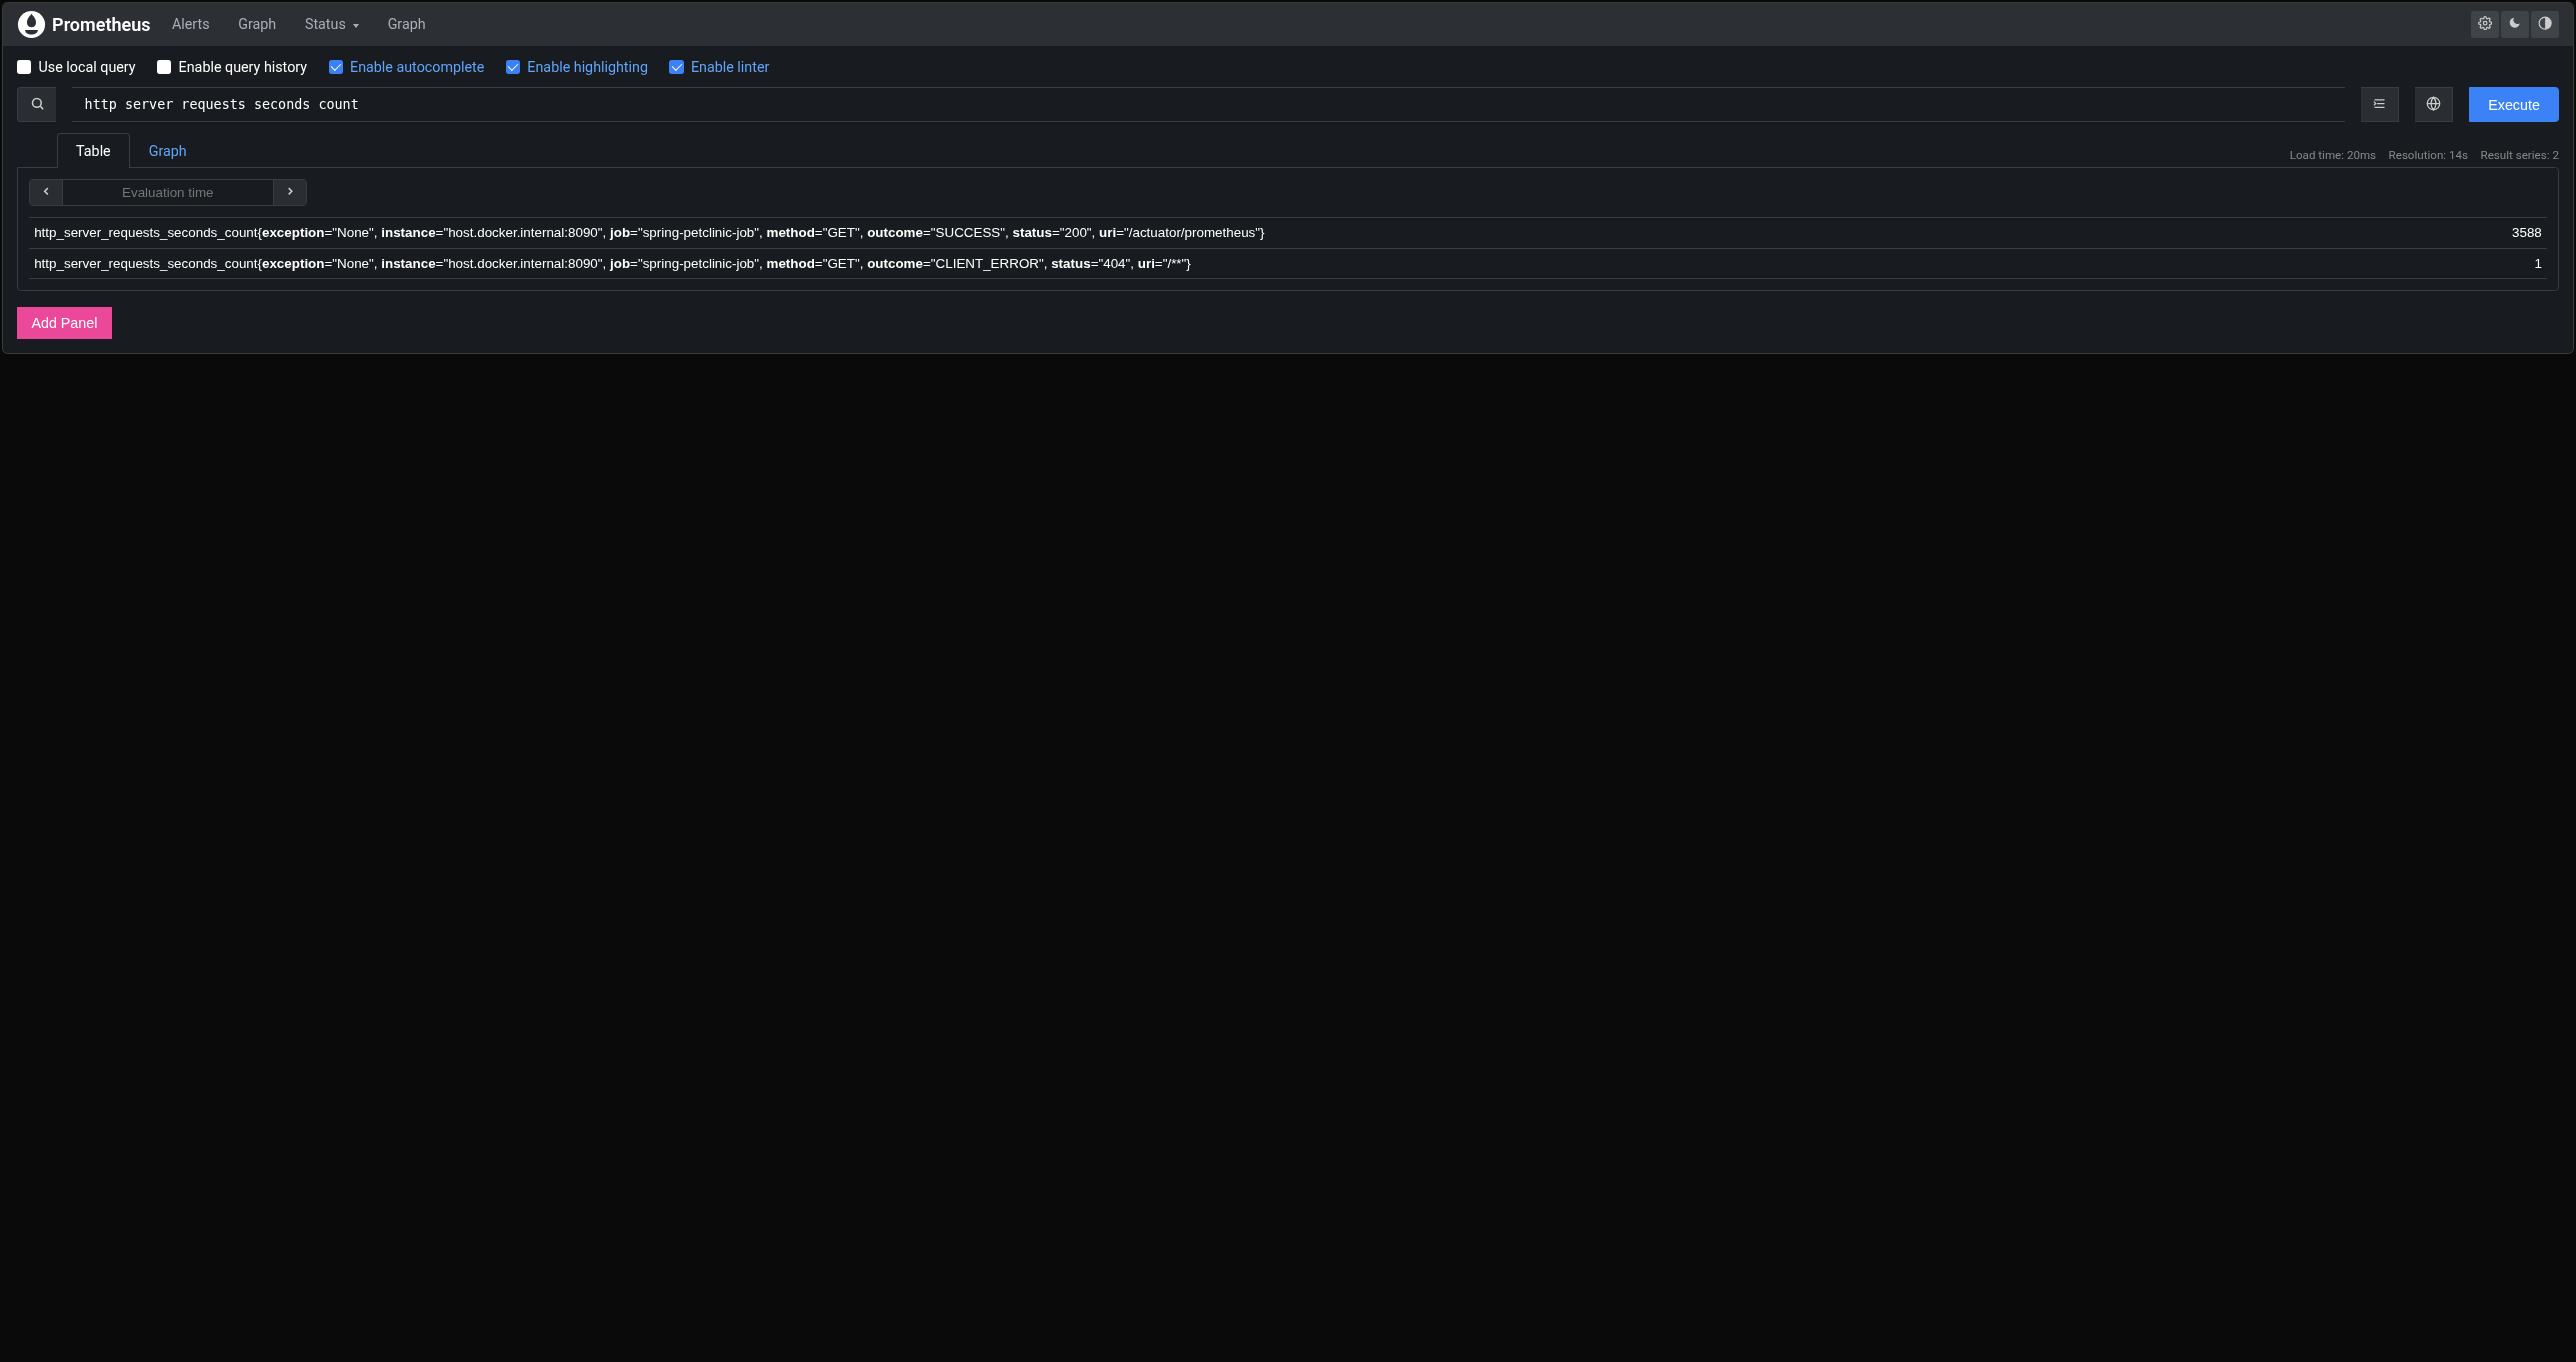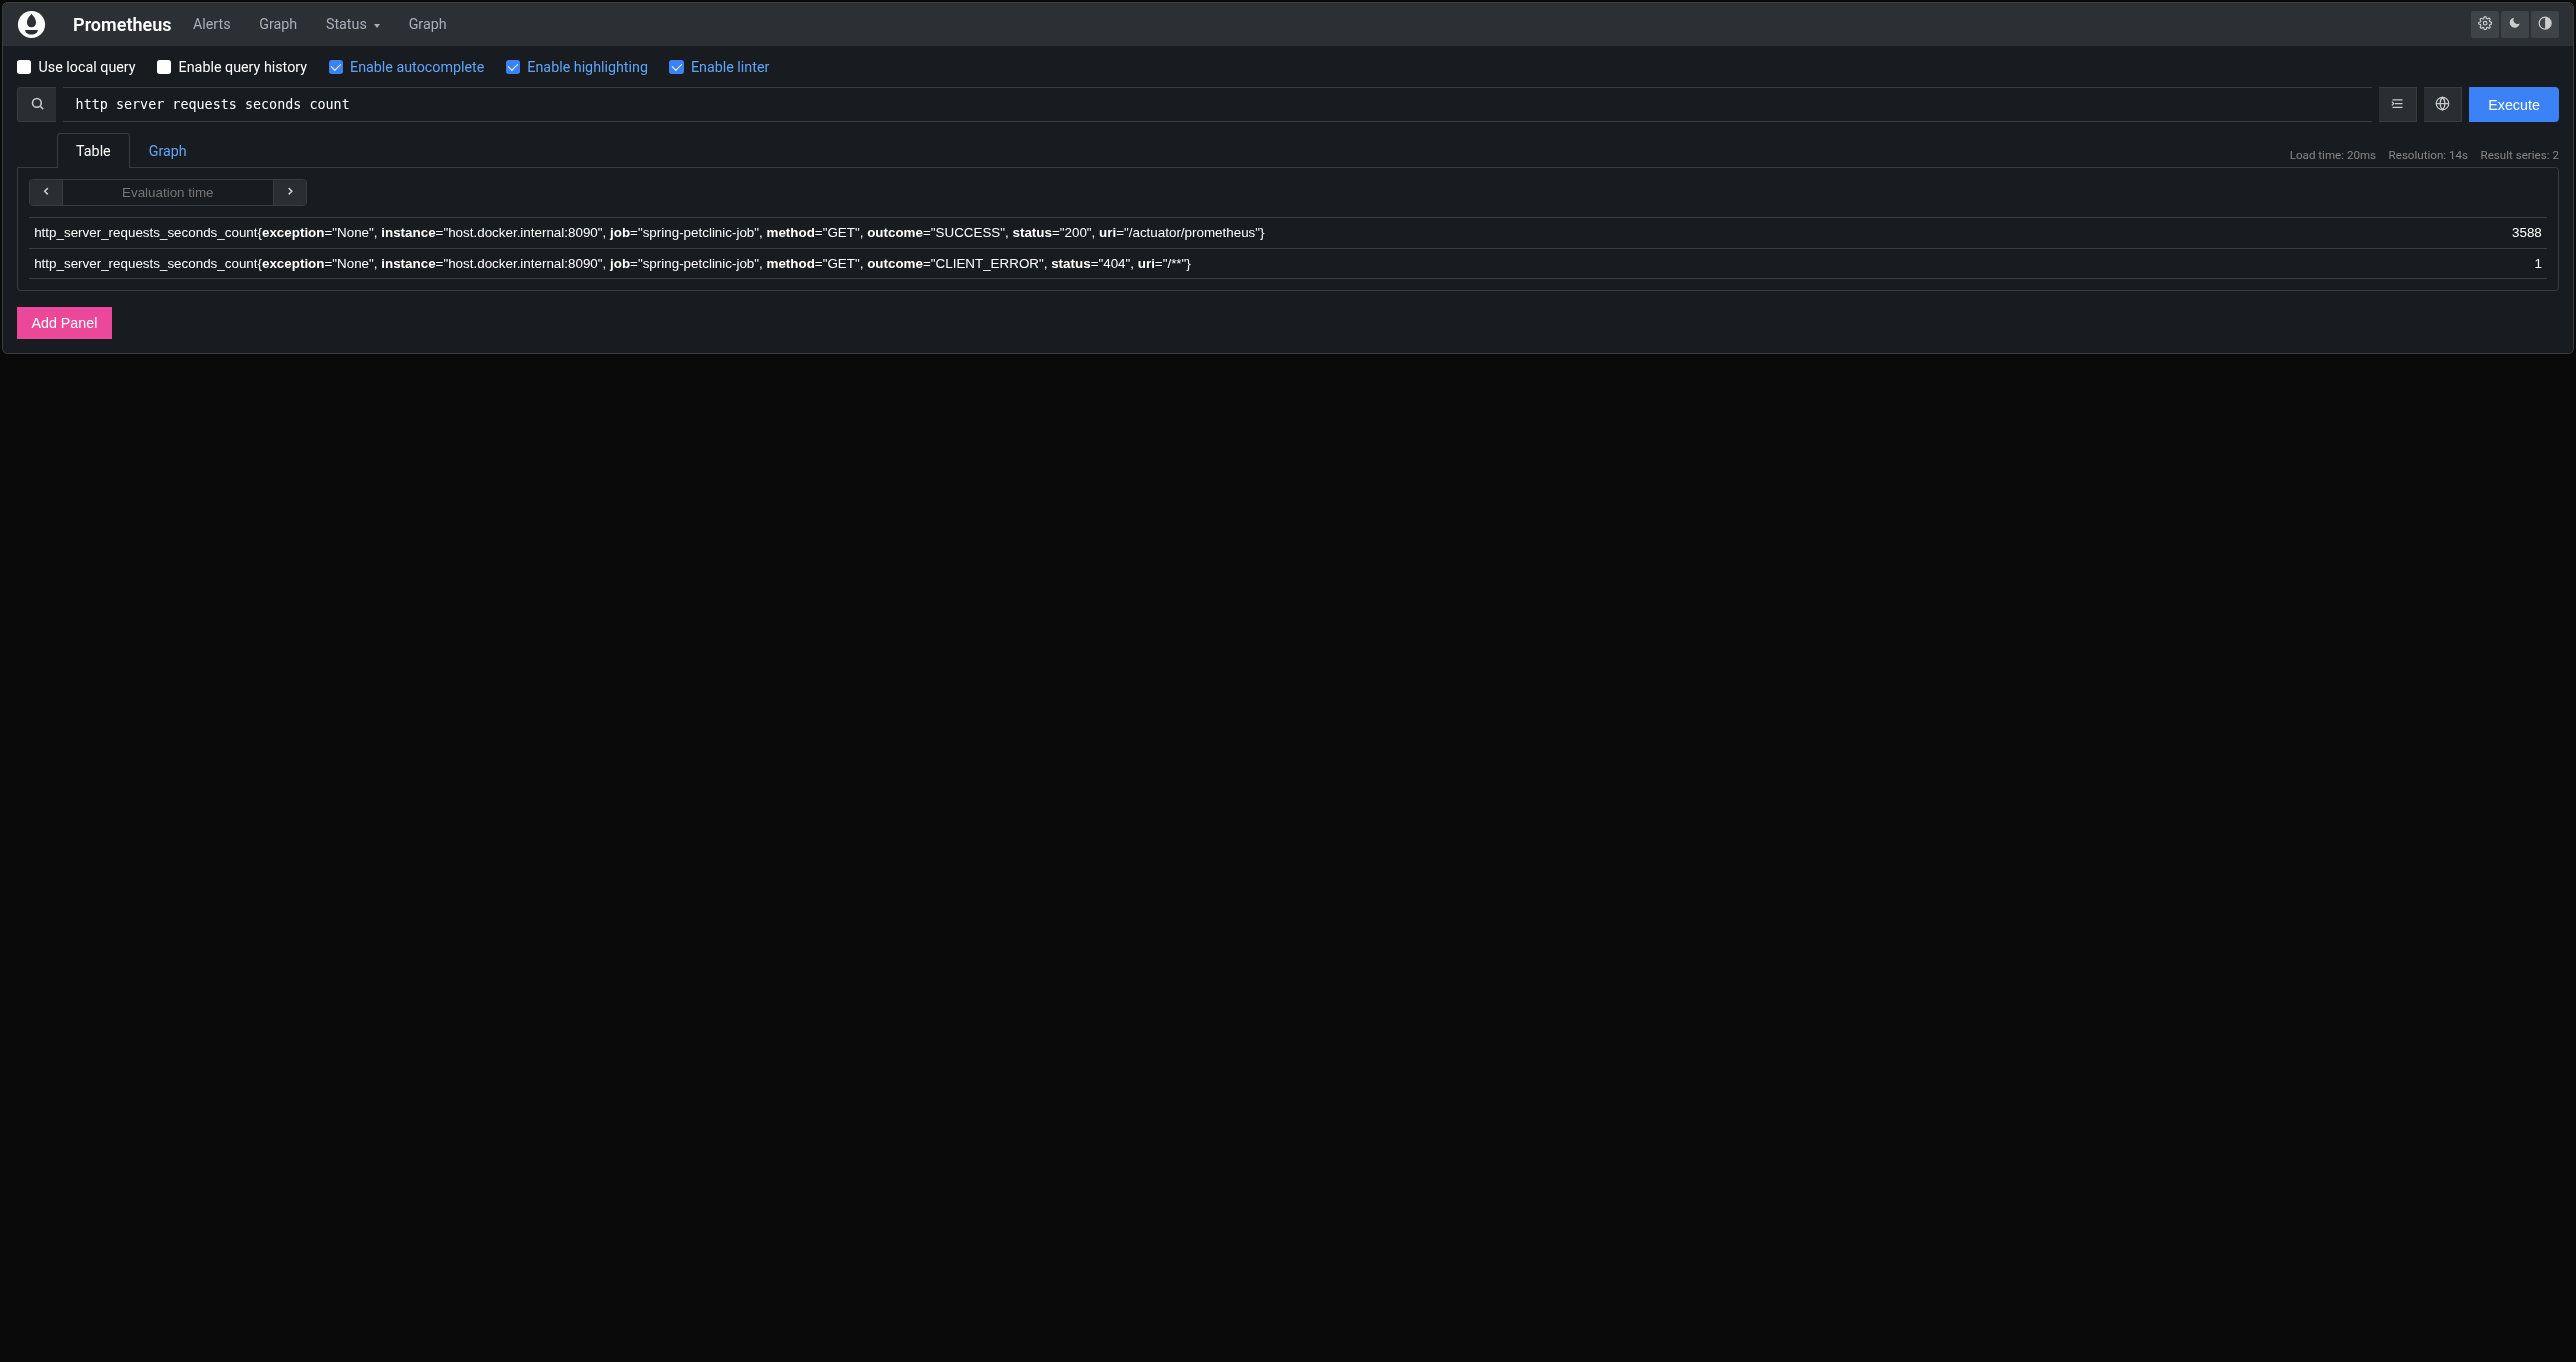--- a/index.html
+++ b/index.html
@@ -20,21 +20,21 @@
   background: #2c2f33;
   padding: 7.2px 14.3px;
   display: flex;
   align-items: center;
   justify-content: space-between;
 }
 .nav-left { display: flex; align-items: center; gap: 14.3px; }
 .brand {
   display: flex;
   align-items: center;
-  gap: 27px;
+  gap: 6px;
   font-size: 18px;
   font-weight: 600;
   color: #fff;
 }
 .logo {
   width: 29px;
   height: 29px;
   display: flex;
   align-items: center;
   justify-content: center;
@@ -90,21 +90,21 @@
   width: 4.5px; height: 8px;
   border: solid #fff;
   border-width: 0 1.8px 1.8px 0;
   transform: rotate(45deg);
   margin-top: -1.8px;
 }
 .option.blue { color: #60a5fa; }
 .query-bar {
   display: flex;
   padding: 0 14.3px 10.7px 14.3px;
-  gap: 7px;
+  gap: 16px;
 }
 .search-prefix {
   width: 39px;
   background: #2a2d31;
   border: 0.9px solid #3c3c3c;
   border-right: none;
   border-radius: 3.6px 0 0 3.6px;
   display: flex;
   align-items: center;
   justify-content: center;

